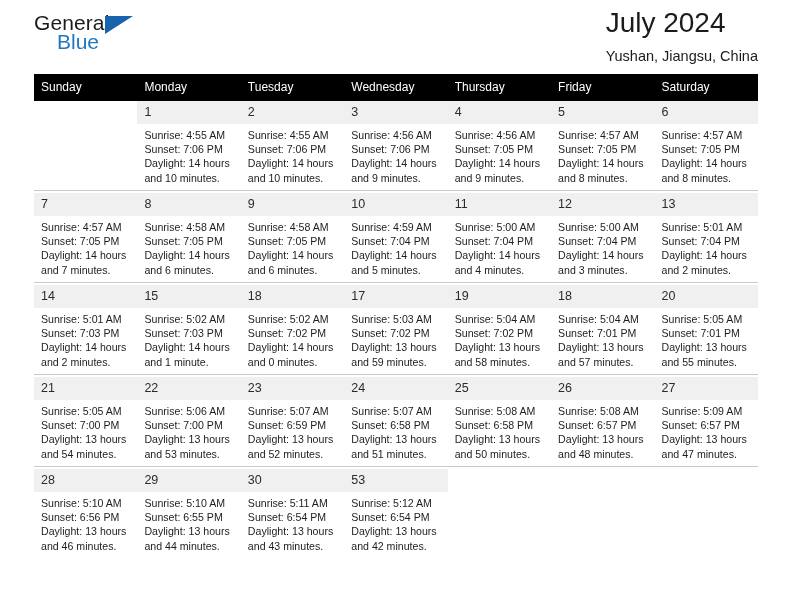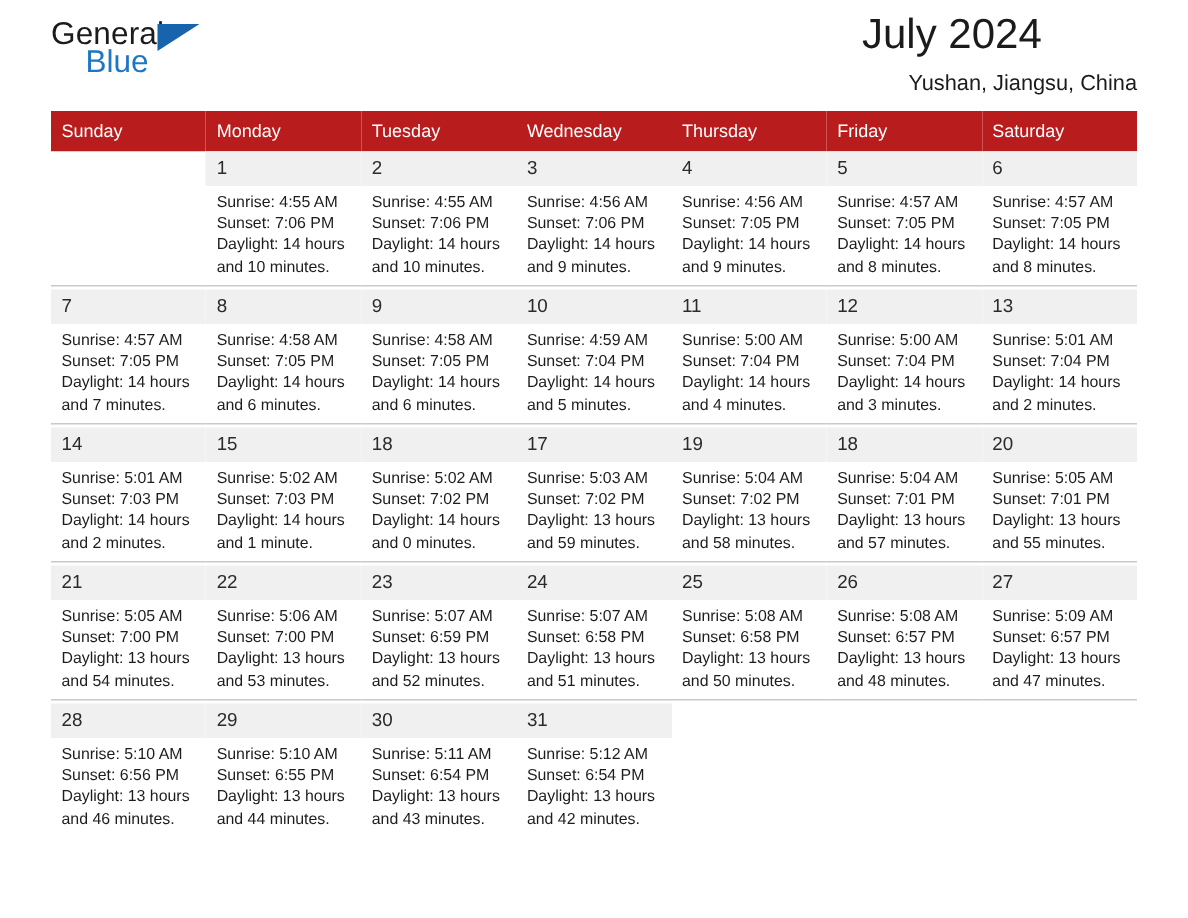--- a/index.html
+++ b/index.html
@@ -76,31 +76,30 @@
     color: #1b1b1b;
     line-height: 34px;
     white-space: nowrap;
   }
   .cal-subtitle {
     font-size: 14.5px;
     color: #1b1b1b;
     line-height: 20px;
     margin-top: 6px;
     white-space: nowrap;
-    margin-left: 31px;
   }
 
   
   .calendar {
     width: 724px;
     border-collapse: collapse;
     table-layout: fixed;
   }
   .calendar th {
-    background: #b91c1c;
+    background: #000000;
     color: #ffffff;
     font-size: 12px;
     font-weight: normal;
     text-align: left;
     padding: 6px 0 6px 7px;
     line-height: 15px;
     border: none;
   }
   .calendar td {
     vertical-align: top;
@@ -535,21 +534,21 @@
               <div class="lines">
                 <div>Sunrise: 5:11 AM</div>
                 <div>Sunset: 6:54 PM</div>
                 <div>Daylight: 13 hours</div>
                 <div>and 43 minutes.</div>
               </div>
             </div>
           </td>
           <td>
             <div class="cell filled">
-              <div class="daynum">31</div>
+              <div class="daynum">53</div>
               <div class="lines">
                 <div>Sunrise: 5:12 AM</div>
                 <div>Sunset: 6:54 PM</div>
                 <div>Daylight: 13 hours</div>
                 <div>and 42 minutes.</div>
               </div>
             </div>
           </td>
           <td>
             <div class="cell empty">

